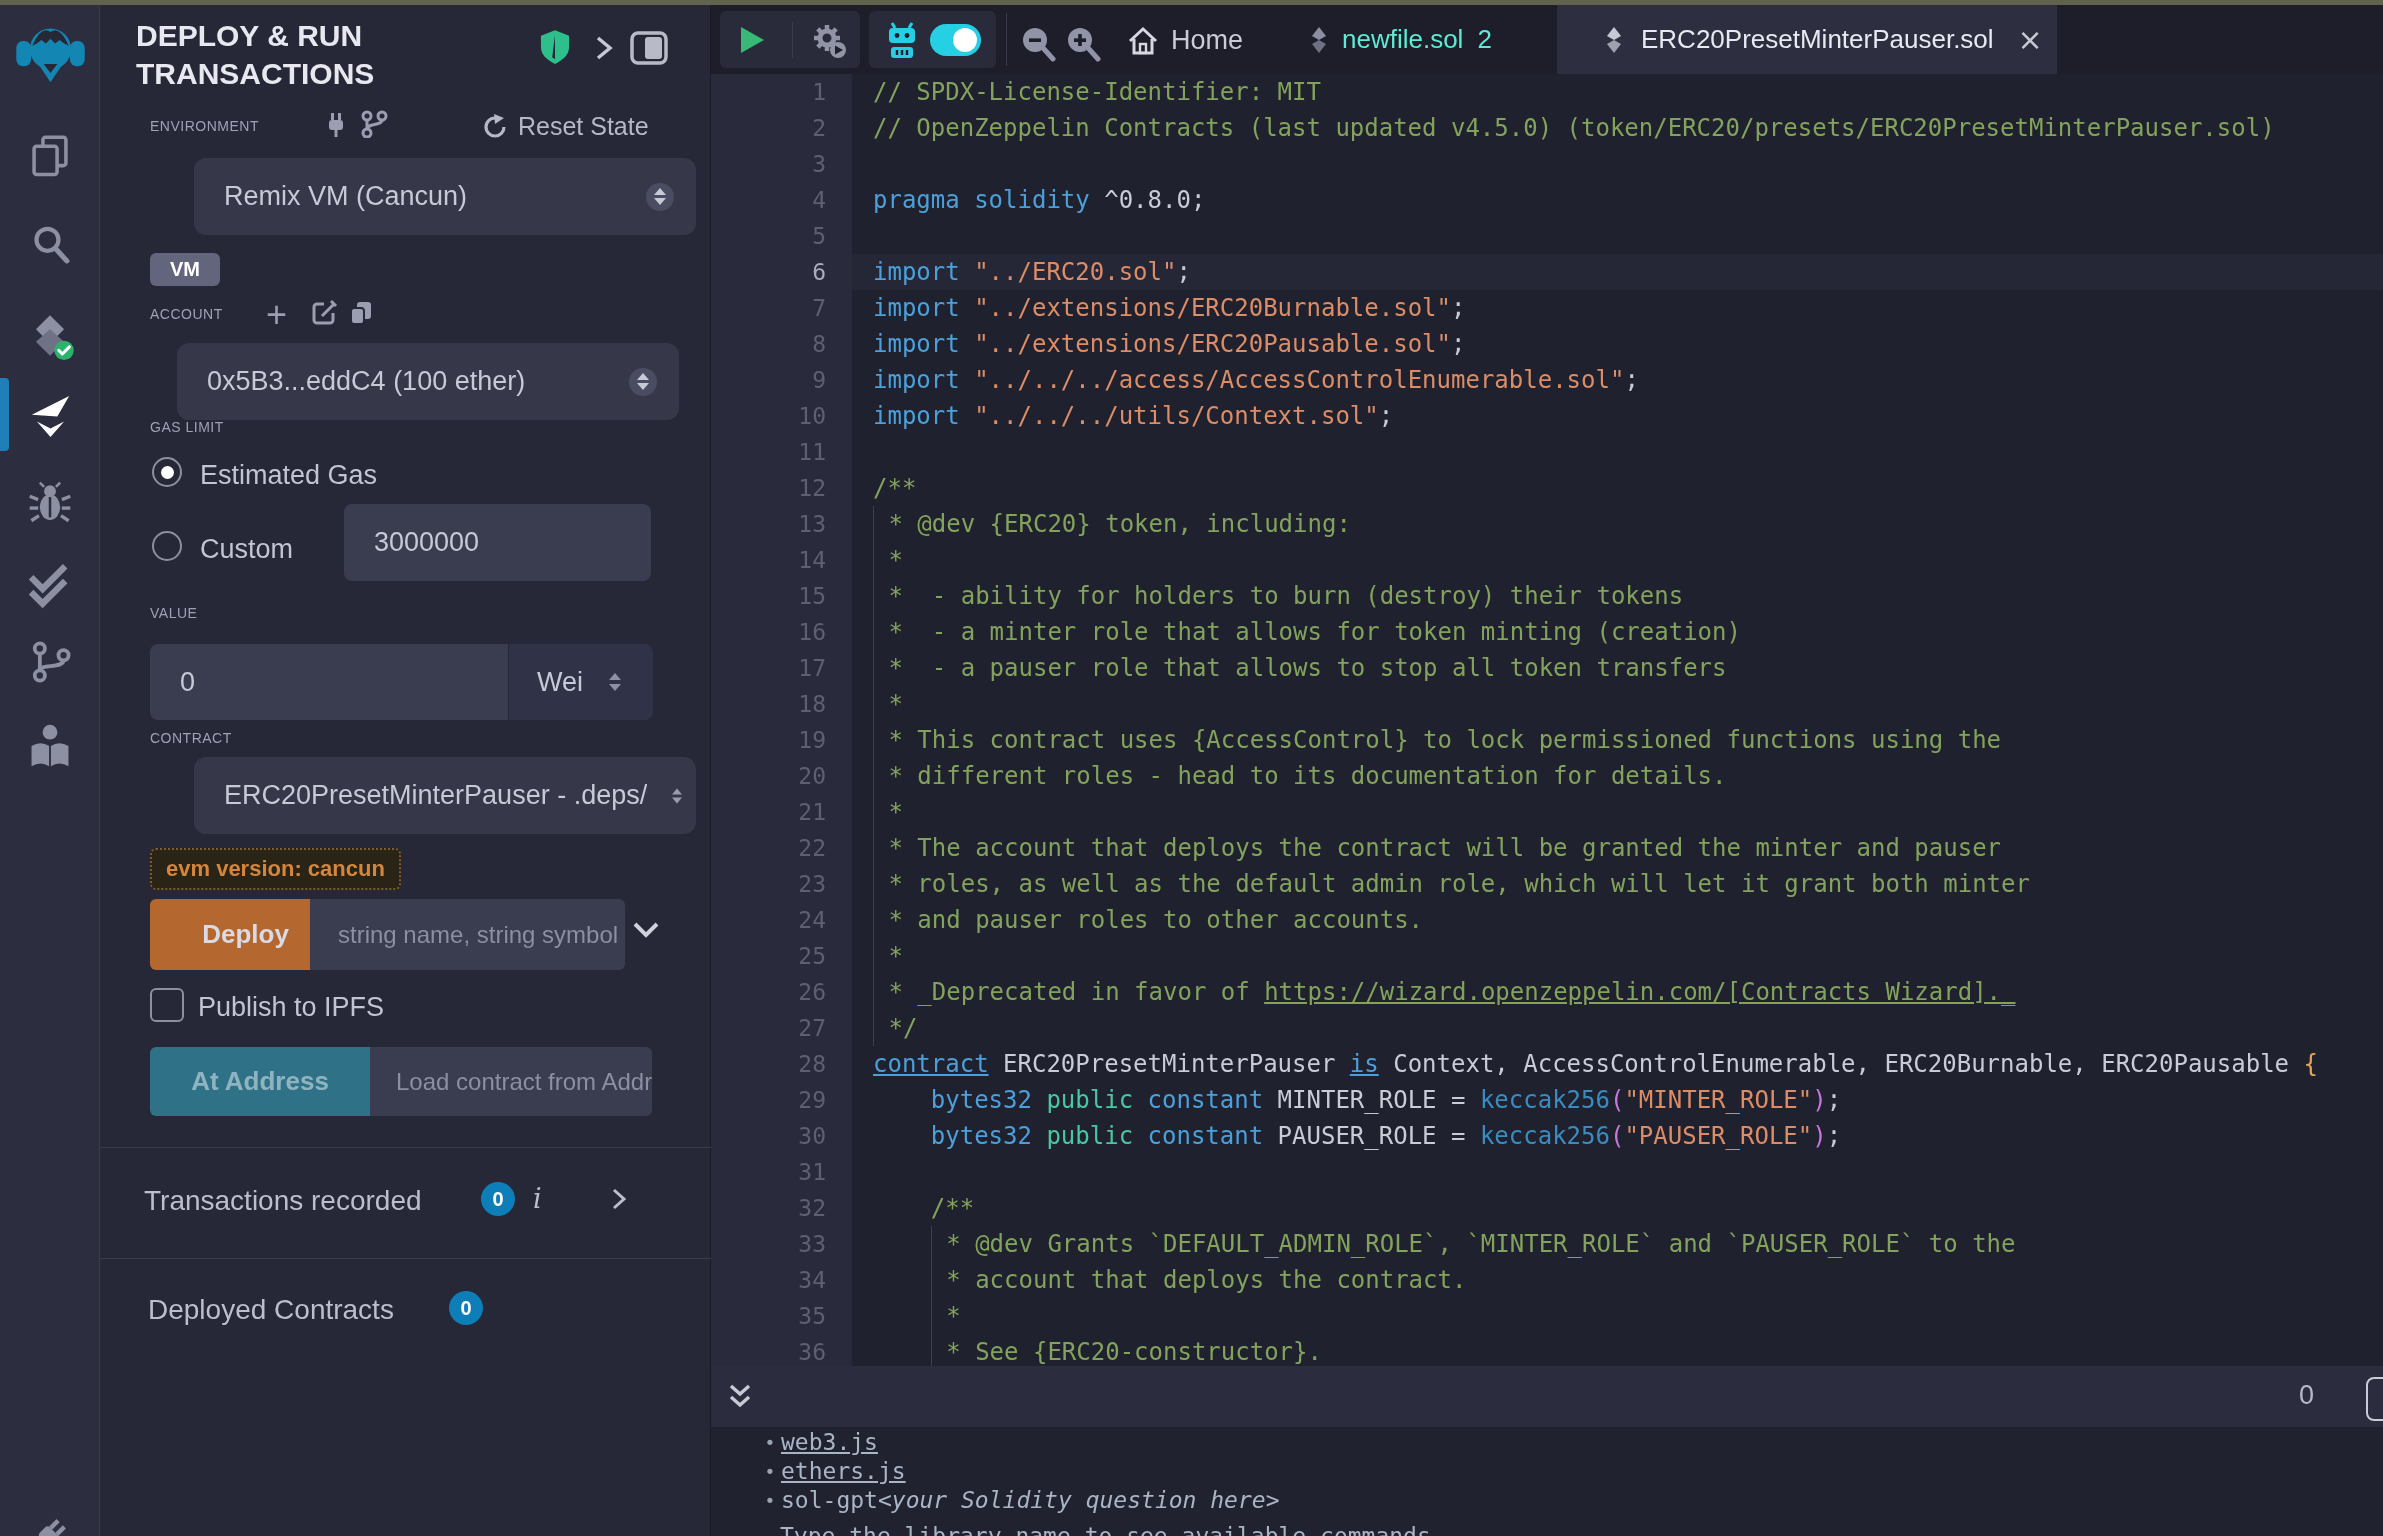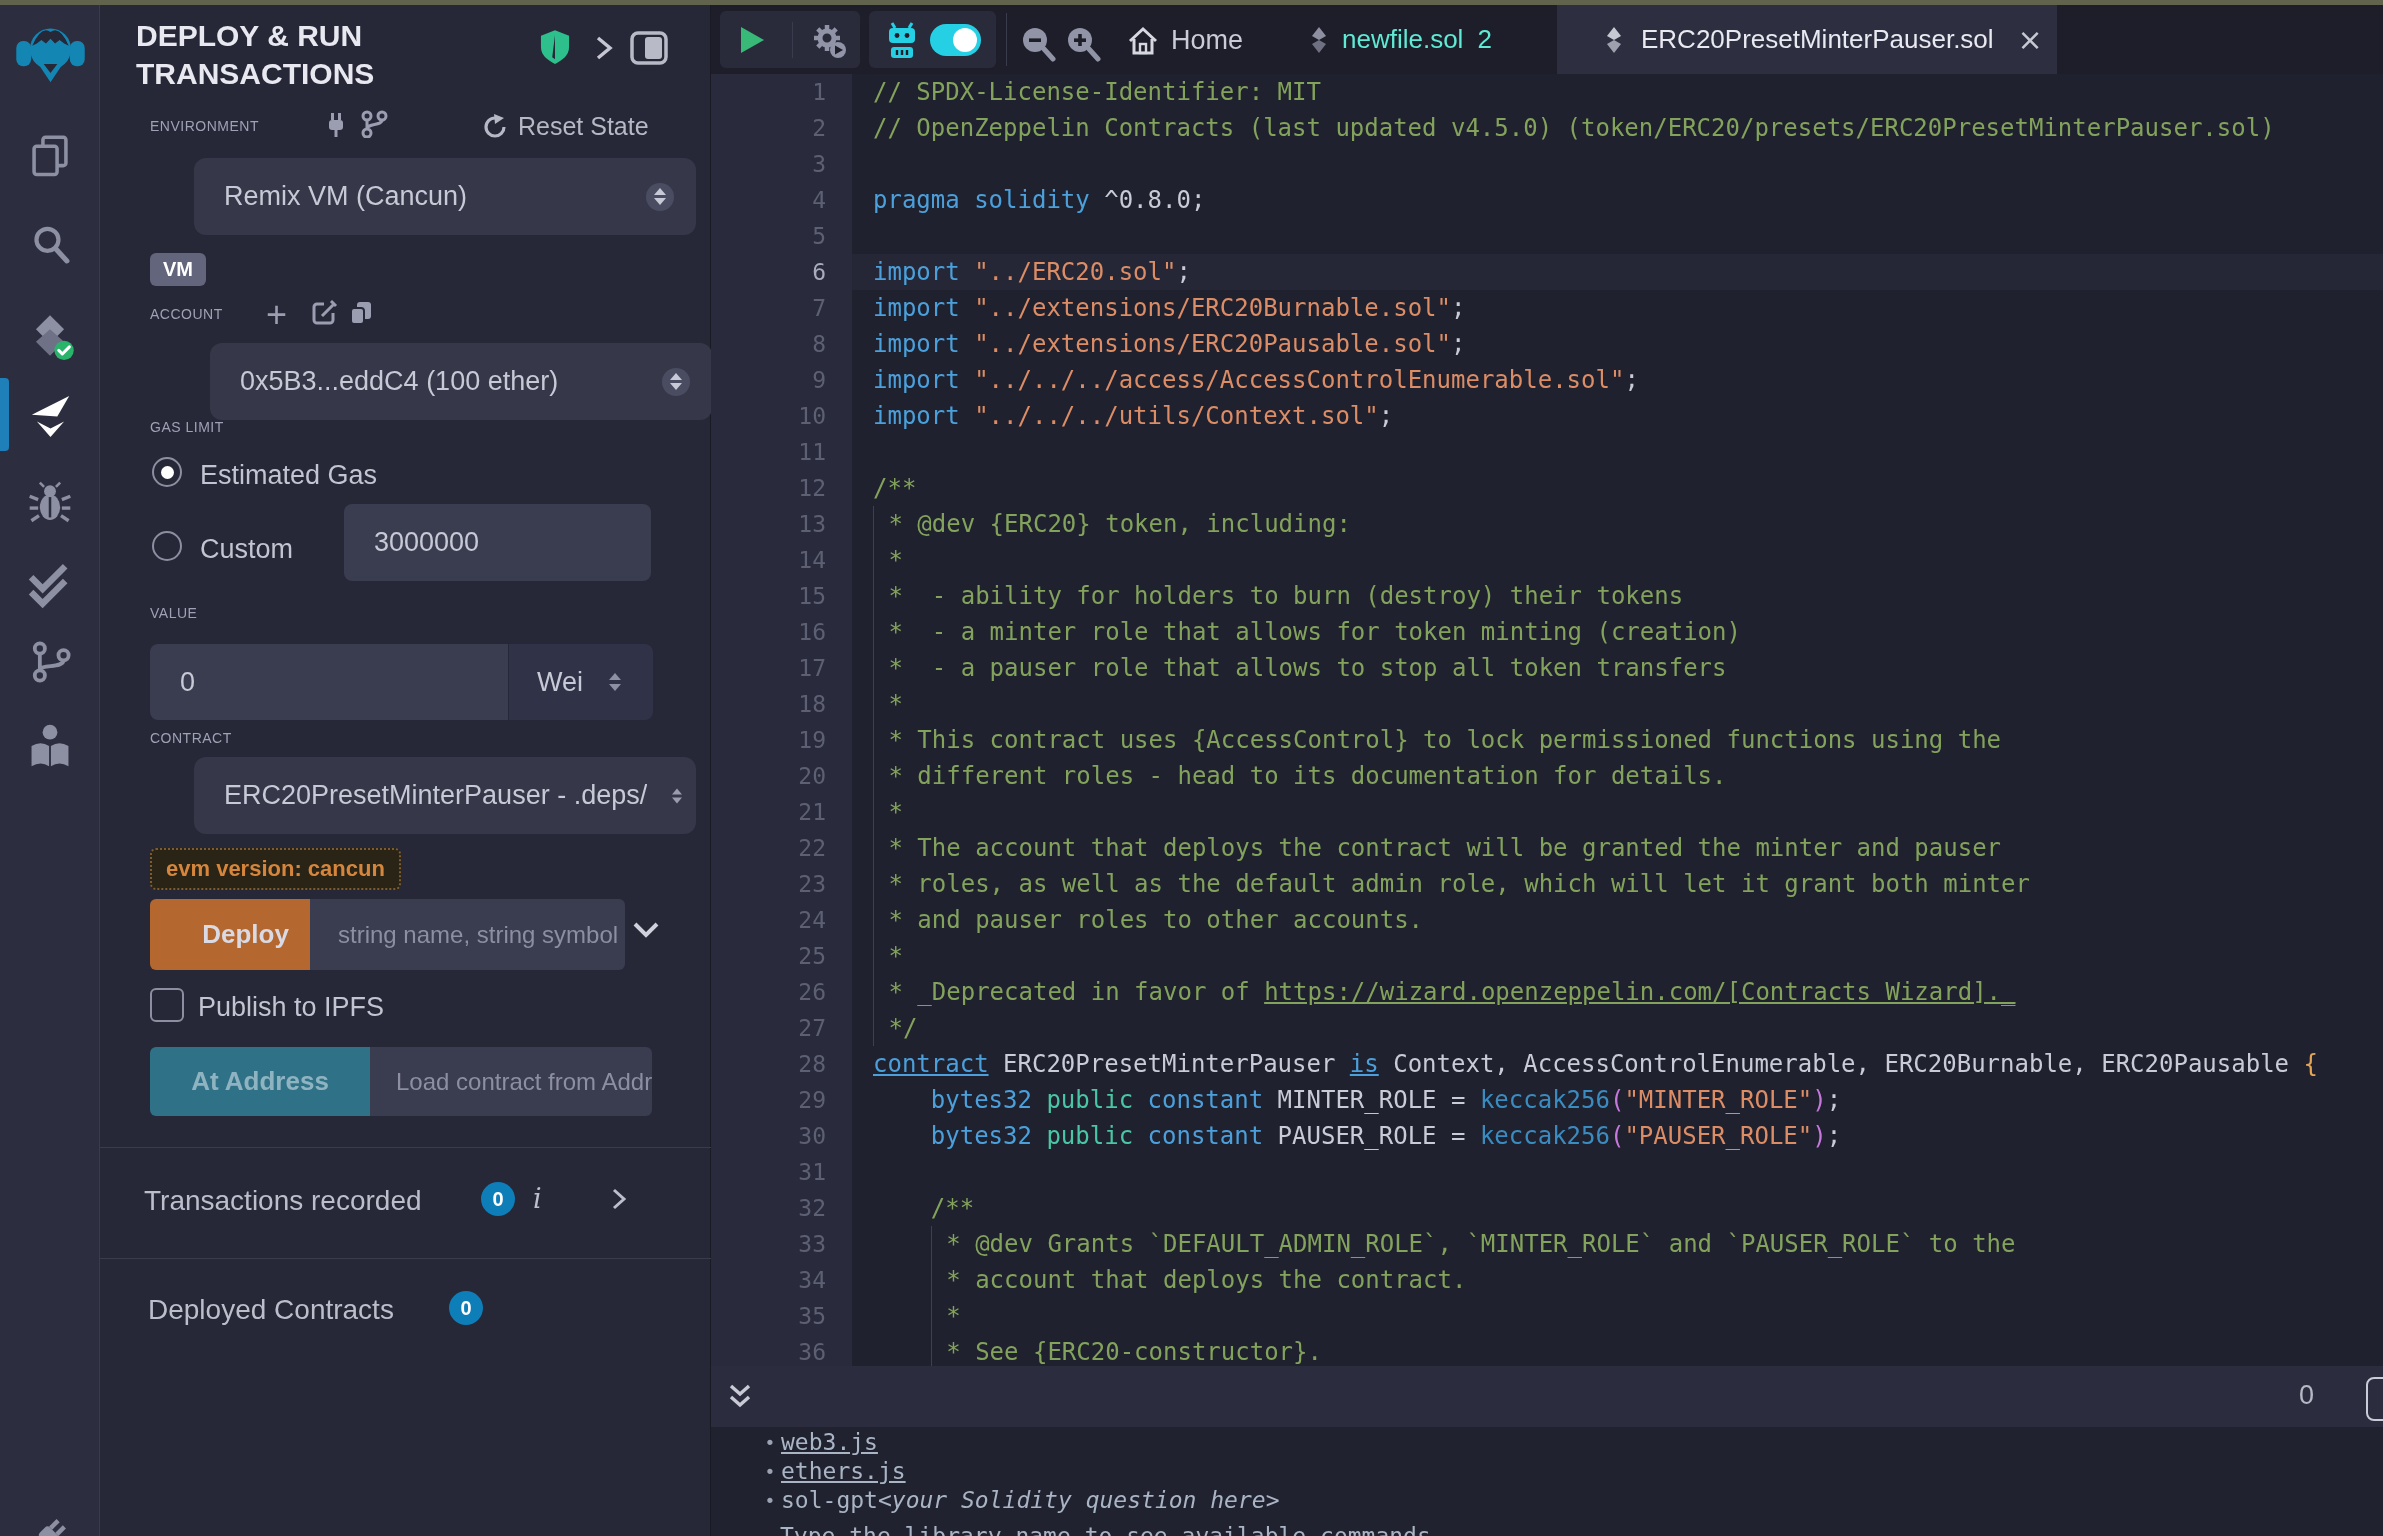--- a/index.html
+++ b/index.html
@@ -21,21 +21,21 @@
   .panel .abs{position:absolute;}
   .p-title{left:36px;top:12px;width:436px;font-size:30px;line-height:38px;font-weight:600;color:#e8e9f0;}
   .p-label{font-size:14px;letter-spacing:0.5px;color:#9fa1b5;}
   .select{background:#363849;border-radius:12px;display:flex;align-items:center;margin-left:44px;}
   .select .val{margin-left:30px;font-size:27px;color:#c7c9d6;white-space:nowrap;overflow:hidden;}
   .spin-circle{position:absolute;right:22px;top:50%;transform:translateY(-50%);width:28px;height:28px;border-radius:50%;
                background:#4a4d61;display:flex;flex-direction:column;align-items:center;justify-content:center;gap:3px;}
   .tri-up{width:0;height:0;border-left:6px solid transparent;border-right:6px solid transparent;border-bottom:7px solid #c7c9d6;}
   .tri-dn{width:0;height:0;border-left:6px solid transparent;border-right:6px solid transparent;border-top:7px solid #c7c9d6;}
   .vm-badge{left:50px;top:248px;background:#62657c;border-radius:6px;color:#fff;font-weight:700;font-size:20px;
-            padding:5px 13px;}
+            padding:5px 20px;}
   .radio{width:30px;height:30px;border:2px solid #8d8fa1;border-radius:50%;box-sizing:border-box;display:flex;align-items:center;justify-content:center;}
   .radio .dot{width:13px;height:13px;border-radius:50%;background:#fff;}
   .rlabel{font-size:27px;color:#c2c4d1;}
   .input{background:#3a3c4f;border-radius:8px;display:flex;align-items:center;font-size:27px;color:#c7c9d6;}
   .placeholder{color:#8c8ea2;font-size:24px;white-space:nowrap;overflow:hidden;}
   .evm-badge{left:50px;top:843px;border:2px dotted #7d5c31;background:#2a2416;border-radius:6px;color:#d6863c;
              font-size:22px;font-weight:700;padding:6px 14px;}
   .btn{display:flex;align-items:center;justify-content:center;font-weight:600;font-size:26px;}
   .deploy-btn{left:50px;top:894px;width:191px;height:71px;background:#b4672f;color:#d9dae3;border-radius:6px 0 0 6px;}
   .ataddr-btn{left:50px;top:1042px;width:220px;height:69px;background:#2f7186;color:rgba(223,233,240,.55);border-radius:6px 0 0 6px;}
@@ -243,21 +243,21 @@
         <path d="M12 4 H5 a3 3 0 0 0 -3 3 v13 a3 3 0 0 0 3 3 h13 a3 3 0 0 0 3 -3 v-7" fill="none" stroke="#9b9db0" stroke-width="3"></path>
         <path d="M10 16 L22 4 M19 1 l5 5" stroke="#9b9db0" stroke-width="3" fill="none"></path>
       </svg>
     </div>
     <div class="abs" style="left:249px;top:295px;">
       <svg width="24" height="26" viewBox="0 0 24 26">
         <rect x="8" y="2" width="14" height="17" rx="3" fill="#9b9db0"></rect>
         <rect x="2" y="8" width="13" height="16" rx="3" fill="#9b9db0" stroke="#262737" stroke-width="2"></rect>
       </svg>
     </div>
-    <div class="abs select" style="left:66px;top:338px;width:502px;height:77px;text-align:right;">
+    <div class="abs select" style="left:33px;top:338px;width:502px;height:77px;text-align:right;">
       <span class="val">0x5B3...eddC4 (100 ether)</span>
       <span class="spin-circle">
           <span class="tri-up"></span>
           <span class="tri-dn"></span>
         </span>
     </div>
 
     <div class="abs p-label" style="left:50px;top:414px;">GAS LIMIT</div>
     <div class="abs radio" style="left:52px;top:452px;">
         <span class="dot"></span>

